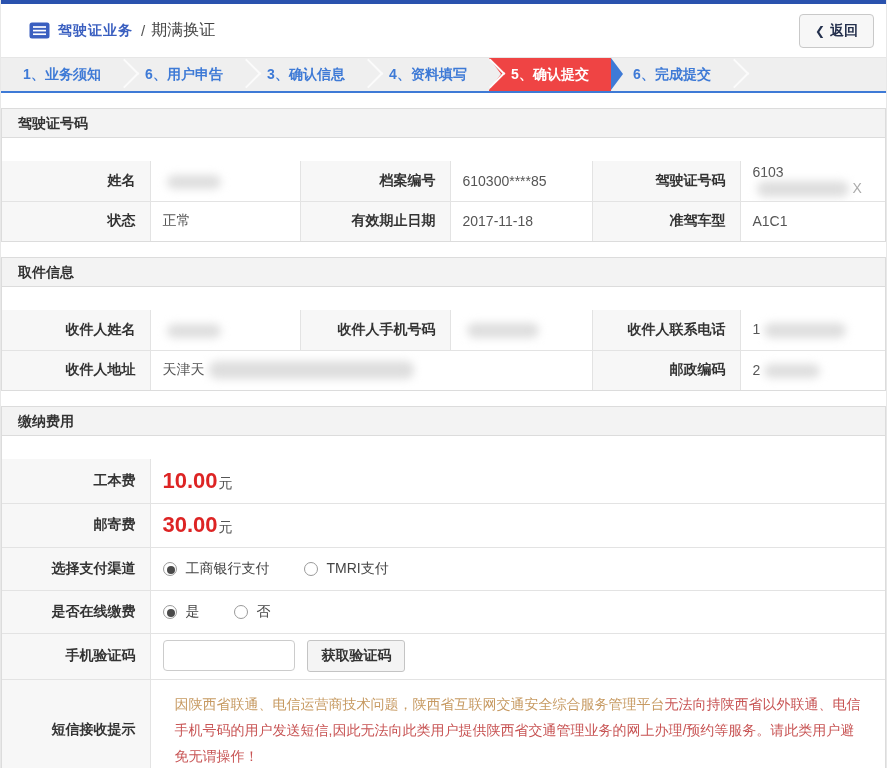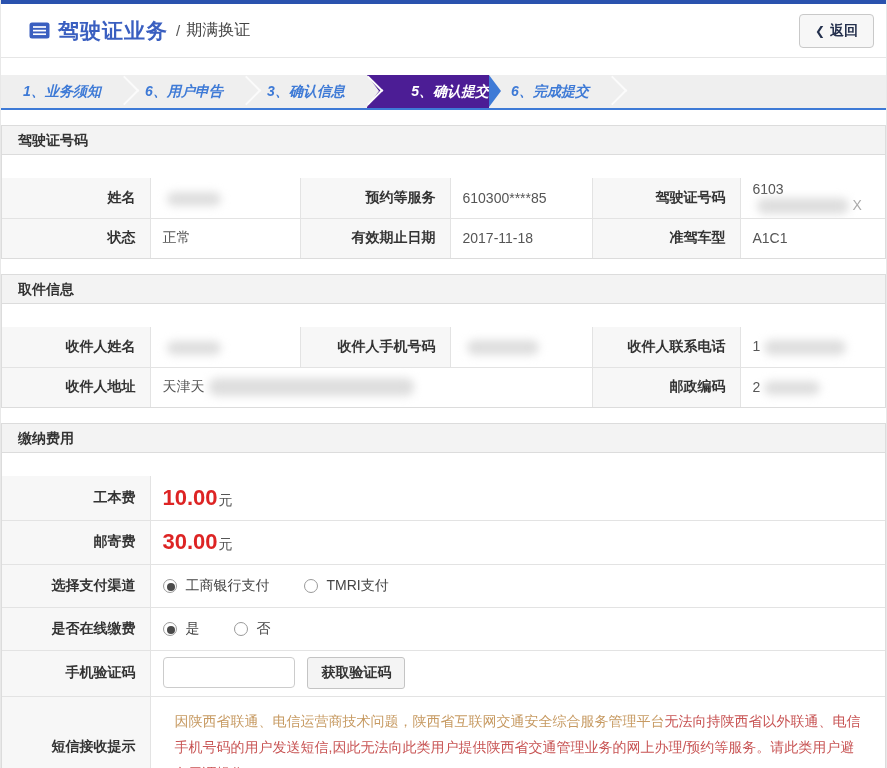--- a/index.html
+++ b/index.html
@@ -13,37 +13,37 @@
     border-left:1px solid #e8e8e8; border-right:1px solid #e8e8e8;
     display:flex; flex-direction:column; overflow:hidden; position:relative;
   }
   .top-accent { height:4px; background:#2a52ae; flex:none; }
 
   
   .header { height:54px; flex:none; display:flex; align-items:center;
     justify-content:space-between; padding:0 12px 0 28px; border-bottom:1px solid #e6e6e6; }
   .header-left { display:flex; align-items:center; }
   .doc-icon { display:inline-flex; margin-right:8px; }
-  .page-title { color:#3a5fc0; font-size:21px; font-weight:bold; letter-spacing:1px; }
+  .page-title { color:#3a5fc0; font-size:14px; font-weight:bold; letter-spacing:1px; }
   .crumb-sep { color:#555; font-size:15px; margin:0 6px 0 8px; }
   .crumb-cur { color:#444; font-size:16px; }
   .back-btn { display:inline-flex; align-items:center; gap:5px; background:#f7f7f7;
     border:1px solid #c9c9c9; border-radius:4px; padding:7px 15px; font-size:14px;
     font-weight:bold; color:#24304d; cursor:pointer; font-family:inherit; }
   .back-btn .chev { font-size:12px; }
 
   
-  .tabbar { margin-top:17px; height:35px; flex:none; background:#efefef;
-    border-bottom:2px solid #3e7ad6; display:flex; position:relative;font-style:italic; }
+  .tabbar { margin-top:0; height:35px; flex:none; background:#efefef;
+    border-bottom:2px solid #3e7ad6; display:flex; position:relative; }
   .tab { width:122px; flex:none; position:relative; display:flex; align-items:center;
     justify-content:center; color:#3e7ad6; font-weight:bold; font-size:14px; cursor:pointer; }
   .tab .sep { position:absolute; right:-12px; top:50%; width:21px; height:21px;
     margin-top:-12px; border-top:2px solid #fbfbfb; border-right:2px solid #fbfbfb;
     transform:rotate(45deg); pointer-events:none; z-index:3; }
-  .tab.active { background:#4c1d95; color:#fff; z-index:2;justify-content:flex-end; }
+  .tab.active { background:#ef4444; color:#fff; z-index:2; }
   .tab.active::before { content:''; position:absolute; left:0; top:0; width:0; height:0;
     border-top:16.5px solid transparent; border-bottom:16.5px solid transparent;
     border-left:12px solid #efefef; }
   .tab.active::after { content:''; position:absolute; right:-12px; top:0; width:0; height:0;
     border-top:16.5px solid transparent; border-bottom:16.5px solid transparent;
     border-left:12px solid #3e7ad6; z-index:2; }
 
   
   .section { border:1px solid #dcdcdc; margin-top:15px; flex:none; }
   .section:first-of-type { margin-top:23px; }
@@ -124,20 +124,24 @@
         <i class="sep"></i>
     </div>
     <div class="tab">
       <span>6、用户申告</span>
         <i class="sep"></i>
     </div>
     <div class="tab">
       <span>3、确认信息</span>
         <i class="sep"></i>
     </div>
+    <div class="tab">
+      <span>4、资料填写</span>
+        <i class="sep"></i>
+    </div>
     <div class="tab active">
       <span>5、确认提交</span>
     </div>
     <div class="tab">
       <span>6、完成提交</span>
         <i class="sep"></i>
     </div>
   </div>
 
   <div class="section">
@@ -148,21 +152,21 @@
           <col style="width:150px">
           <col style="width:150px">
           <col style="width:142px">
           <col style="width:148px">
           <col>
         </colgroup>
       <tbody>
           <tr>
         <td class="lbl">姓名</td>
         <td class="val"><span class="blur" style="width:54px;height:14px"></span></td>
-        <td class="lbl">预约等服务</td>
+        <td class="lbl">档案编号</td>
         <td class="val">610300****85</td>
         <td class="lbl">驾驶证号码</td>
         <td class="val"><span>6103</span><span class="blur" style="width:92px;height:16px"></span><span class="suffix-dim">X</span></td>
       </tr>
       <tr>
         <td class="lbl">状态</td>
         <td class="val">正常</td>
         <td class="lbl">有效期止日期</td>
         <td class="val">2017-11-18</td>
         <td class="lbl">准驾车型</td>

